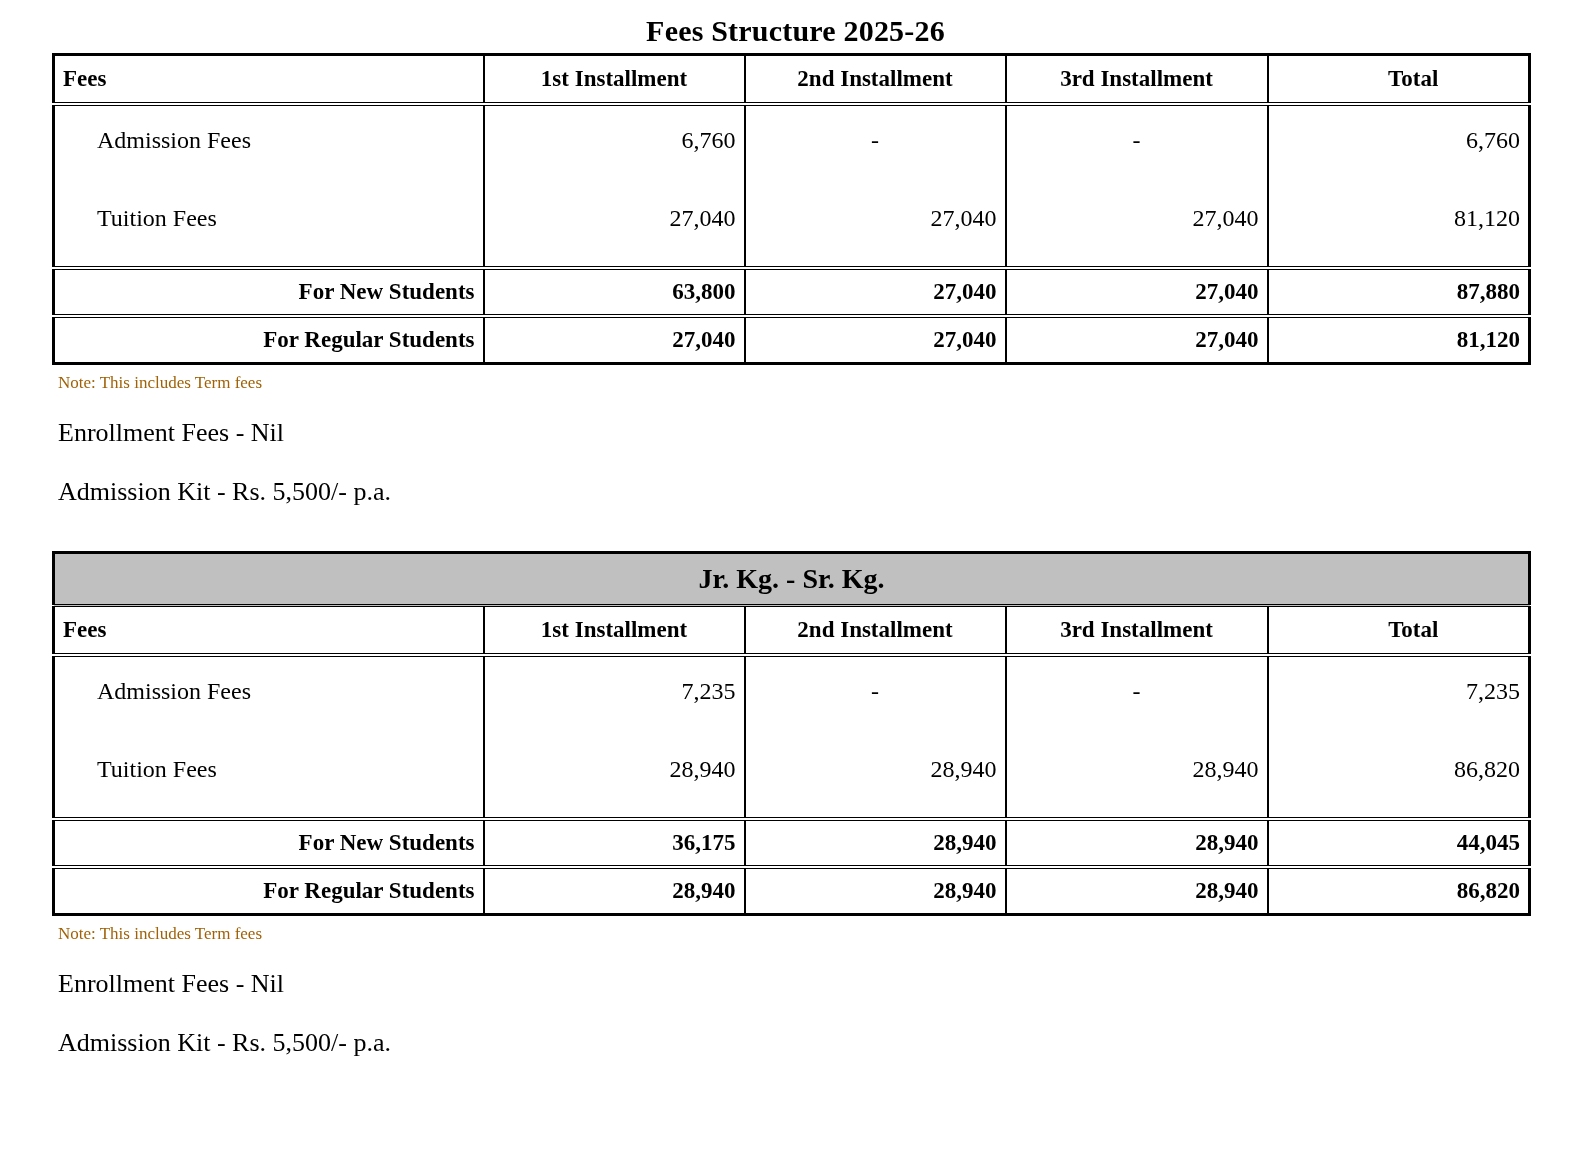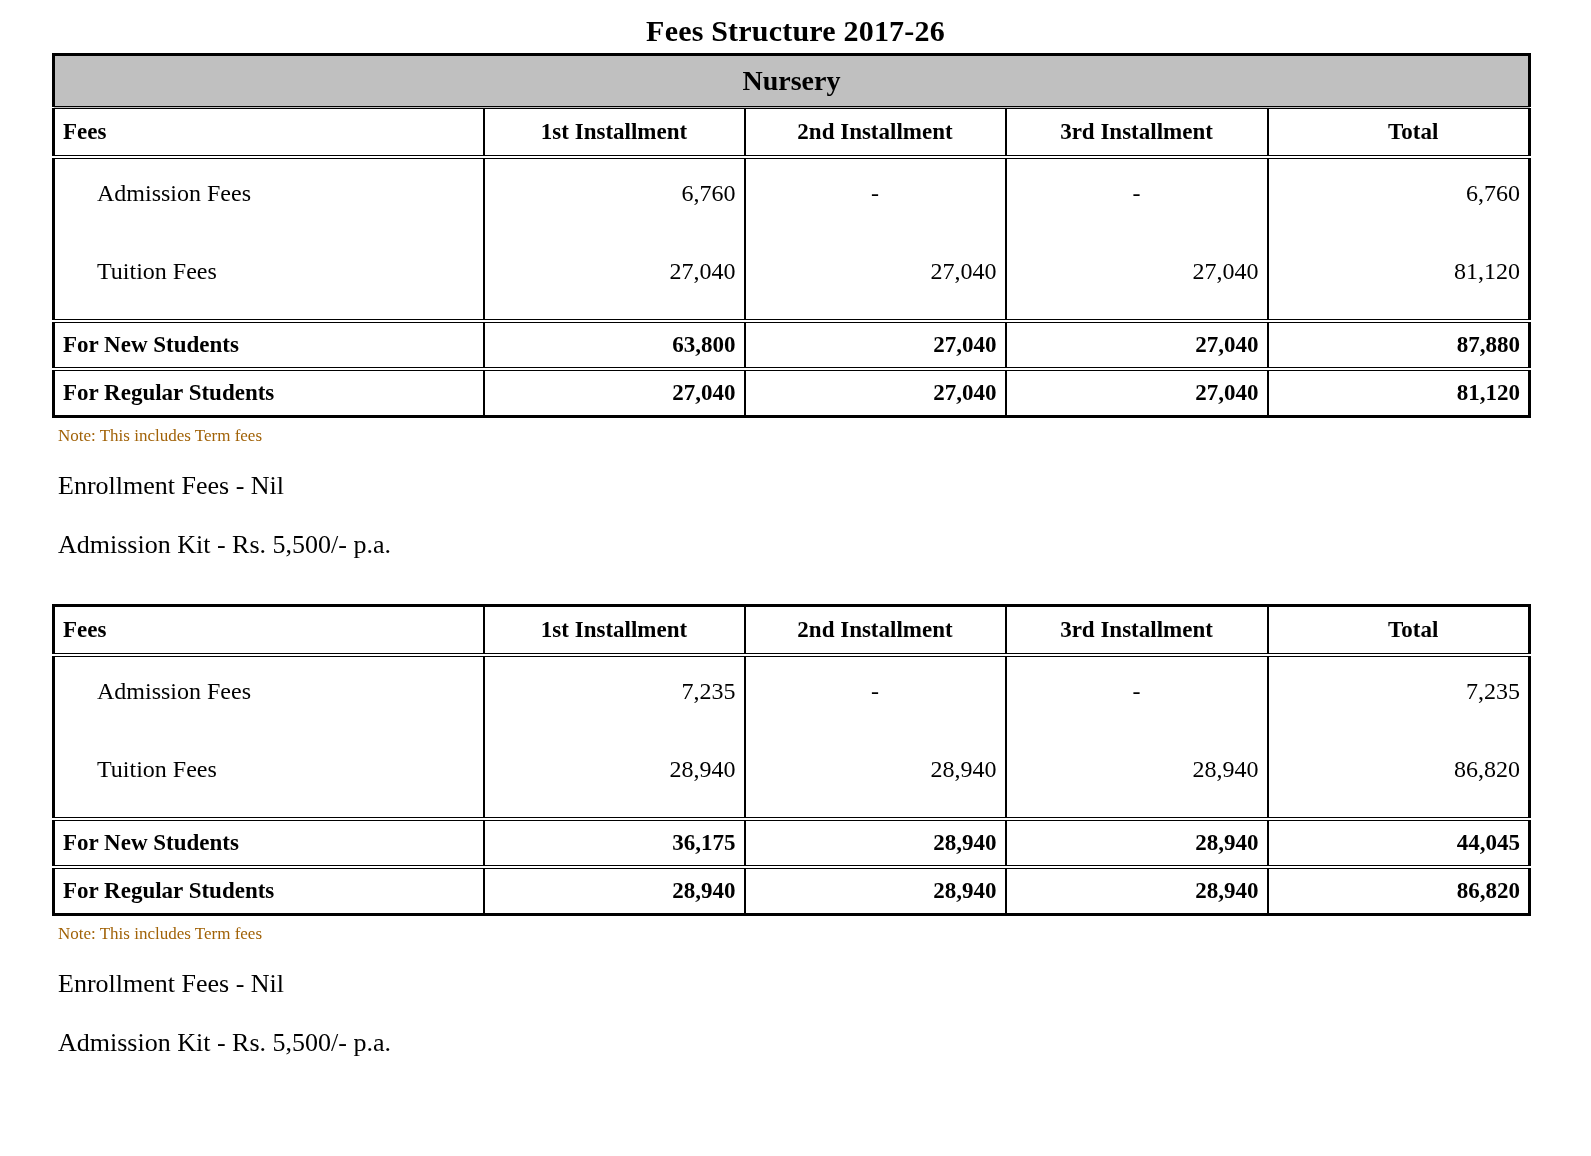--- a/index.html
+++ b/index.html
@@ -118,21 +118,21 @@
     font-weight: bold;
     height: 44px;
     line-height: 44px;
     border-top: 4px double #000;
     border-right: 2px solid #000;
     padding: 0 8px;
     white-space: nowrap;
     overflow: hidden;
   }
   .summary-row td.last { border-right: none; }
-  .summary-row td.lbl { text-align: left; }
+  .summary-row td.lbl { text-align: right; }
   .summary-row td.val { text-align: right; }
 
   
   .notes {
     margin: 0 52px;
     padding-top: 6px;
   }
   .note-small {
     font-size: 17px;
     line-height: 1.45;
@@ -146,99 +146,21 @@
     margin-top: 16px;
   }
 
   .spacer-between { height: 38px; }
 </style>
 </head>
 <body>
 
 <div class="page">
 
-  <div class="doc-title">Fees Structure 2017-26</div>
-
-  <div class="table-block">
-    <table class="fees-table">
-      <colgroup>
-        <col class="c-fees">
-          <col class="c-i1">
-          <col class="c-i2">
-          <col class="c-i3">
-          <col class="c-total">
-      </colgroup>
-      <tbody>
-        <tr class="grade-banner">
-          <td colspan="5">Nursery</td>
-        </tr>
-        <tr class="col-head">
-          <td class="h-fees">Fees</td>
-          <td class="h-inst">1st Installment</td>
-          <td class="h-inst">2nd Installment</td>
-          <td class="h-inst">3rd Installment</td>
-          <td class="h-total">Total</td>
-        </tr>
-        <tr class="body-wrap">
-          <td>
-            <ul class="body-cell-list align-left">
-              <li>Admission Fees</li>
-              <li>Tuition Fees</li>
-            </ul>
-          </td>
-          <td>
-            <ul class="body-cell-list align-right">
-              <li>6,760</li>
-              <li>27,040</li>
-            </ul>
-          </td>
-          <td>
-            <ul class="body-cell-list align-right">
-              <li class="align-center">-</li>
-              <li>27,040</li>
-            </ul>
-          </td>
-          <td>
-            <ul class="body-cell-list align-right">
-              <li class="align-center">-</li>
-              <li>27,040</li>
-            </ul>
-          </td>
-          <td class="last">
-            <ul class="body-cell-list align-right">
-              <li>6,760</li>
-              <li>81,120</li>
-            </ul>
-          </td>
-        </tr>
-        <tr class="summary-row">
-          <td class="lbl">For New Students</td>
-          <td class="val">63,800</td>
-          <td class="val">27,040</td>
-          <td class="val">27,040</td>
-          <td class="val last">87,880</td>
-        </tr>
-        <tr class="summary-row">
-          <td class="lbl">For Regular Students</td>
-          <td class="val">27,040</td>
-          <td class="val">27,040</td>
-          <td class="val">27,040</td>
-          <td class="val last">81,120</td>
-        </tr>
-      </tbody>
-    </table>
-  </div>
-
-  <div class="notes">
-    <div class="note-small">Note: This includes Term fees</div>
-    <div class="note-line">Enrollment Fees - Nil</div>
-    <div class="note-line">Admission Kit - Rs. 5,500/- p.a.</div>
-  </div>
-
-  <div class="spacer-between"></div>
+  <div class="doc-title">Fees Structure 2025-26</div>
 
   <div class="table-block">
     <table class="fees-table">
       <colgroup>
         <col class="c-fees">
           <col class="c-i1">
           <col class="c-i2">
           <col class="c-i3">
           <col class="c-total">
       </colgroup>
@@ -252,60 +174,138 @@
         </tr>
         <tr class="body-wrap">
           <td>
             <ul class="body-cell-list align-left">
               <li>Admission Fees</li>
               <li>Tuition Fees</li>
             </ul>
           </td>
           <td>
             <ul class="body-cell-list align-right">
-              <li>7,235</li>
-              <li>28,940</li>
+              <li>6,760</li>
+              <li>27,040</li>
             </ul>
           </td>
           <td>
             <ul class="body-cell-list align-right">
               <li class="align-center">-</li>
-              <li>28,940</li>
+              <li>27,040</li>
             </ul>
           </td>
           <td>
             <ul class="body-cell-list align-right">
               <li class="align-center">-</li>
-              <li>28,940</li>
+              <li>27,040</li>
             </ul>
           </td>
           <td class="last">
             <ul class="body-cell-list align-right">
-              <li>7,235</li>
-              <li>86,820</li>
+              <li>6,760</li>
+              <li>81,120</li>
             </ul>
           </td>
         </tr>
         <tr class="summary-row">
           <td class="lbl">For New Students</td>
-          <td class="val">36,175</td>
-          <td class="val">28,940</td>
-          <td class="val">28,940</td>
-          <td class="val last">44,045</td>
+          <td class="val">63,800</td>
+          <td class="val">27,040</td>
+          <td class="val">27,040</td>
+          <td class="val last">87,880</td>
         </tr>
         <tr class="summary-row">
           <td class="lbl">For Regular Students</td>
-          <td class="val">28,940</td>
-          <td class="val">28,940</td>
-          <td class="val">28,940</td>
-          <td class="val last">86,820</td>
+          <td class="val">27,040</td>
+          <td class="val">27,040</td>
+          <td class="val">27,040</td>
+          <td class="val last">81,120</td>
         </tr>
       </tbody>
     </table>
   </div>
 
   <div class="notes">
     <div class="note-small">Note: This includes Term fees</div>
     <div class="note-line">Enrollment Fees - Nil</div>
     <div class="note-line">Admission Kit - Rs. 5,500/- p.a.</div>
   </div>
 
+  <div class="spacer-between"></div>
+
+  <div class="table-block">
+    <table class="fees-table">
+      <colgroup>
+        <col class="c-fees">
+          <col class="c-i1">
+          <col class="c-i2">
+          <col class="c-i3">
+          <col class="c-total">
+      </colgroup>
+      <tbody>
+        <tr class="grade-banner">
+          <td colspan="5">Jr. Kg. - Sr. Kg.</td>
+        </tr>
+        <tr class="col-head">
+          <td class="h-fees">Fees</td>
+          <td class="h-inst">1st Installment</td>
+          <td class="h-inst">2nd Installment</td>
+          <td class="h-inst">3rd Installment</td>
+          <td class="h-total">Total</td>
+        </tr>
+        <tr class="body-wrap">
+          <td>
+            <ul class="body-cell-list align-left">
+              <li>Admission Fees</li>
+              <li>Tuition Fees</li>
+            </ul>
+          </td>
+          <td>
+            <ul class="body-cell-list align-right">
+              <li>7,235</li>
+              <li>28,940</li>
+            </ul>
+          </td>
+          <td>
+            <ul class="body-cell-list align-right">
+              <li class="align-center">-</li>
+              <li>28,940</li>
+            </ul>
+          </td>
+          <td>
+            <ul class="body-cell-list align-right">
+              <li class="align-center">-</li>
+              <li>28,940</li>
+            </ul>
+          </td>
+          <td class="last">
+            <ul class="body-cell-list align-right">
+              <li>7,235</li>
+              <li>86,820</li>
+            </ul>
+          </td>
+        </tr>
+        <tr class="summary-row">
+          <td class="lbl">For New Students</td>
+          <td class="val">36,175</td>
+          <td class="val">28,940</td>
+          <td class="val">28,940</td>
+          <td class="val last">44,045</td>
+        </tr>
+        <tr class="summary-row">
+          <td class="lbl">For Regular Students</td>
+          <td class="val">28,940</td>
+          <td class="val">28,940</td>
+          <td class="val">28,940</td>
+          <td class="val last">86,820</td>
+        </tr>
+      </tbody>
+    </table>
+  </div>
+
+  <div class="notes">
+    <div class="note-small">Note: This includes Term fees</div>
+    <div class="note-line">Enrollment Fees - Nil</div>
+    <div class="note-line">Admission Kit - Rs. 5,500/- p.a.</div>
+  </div>
+
 </div>
 
 </body></html>

